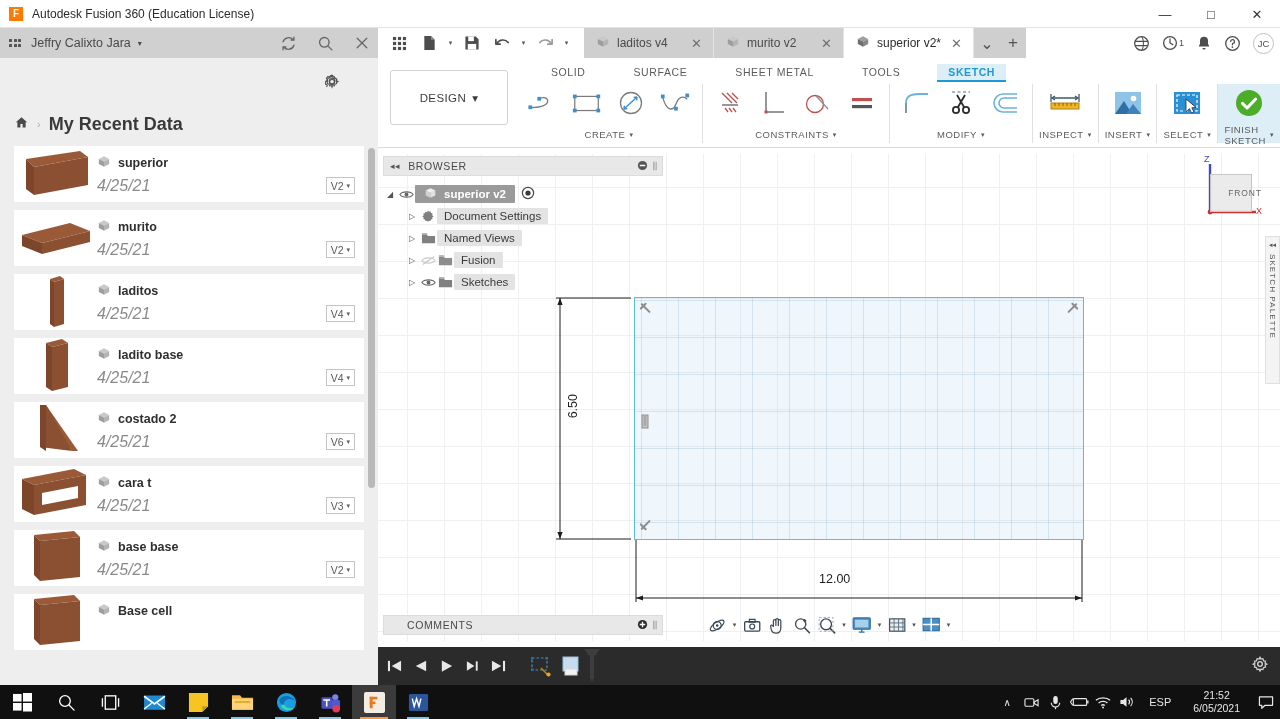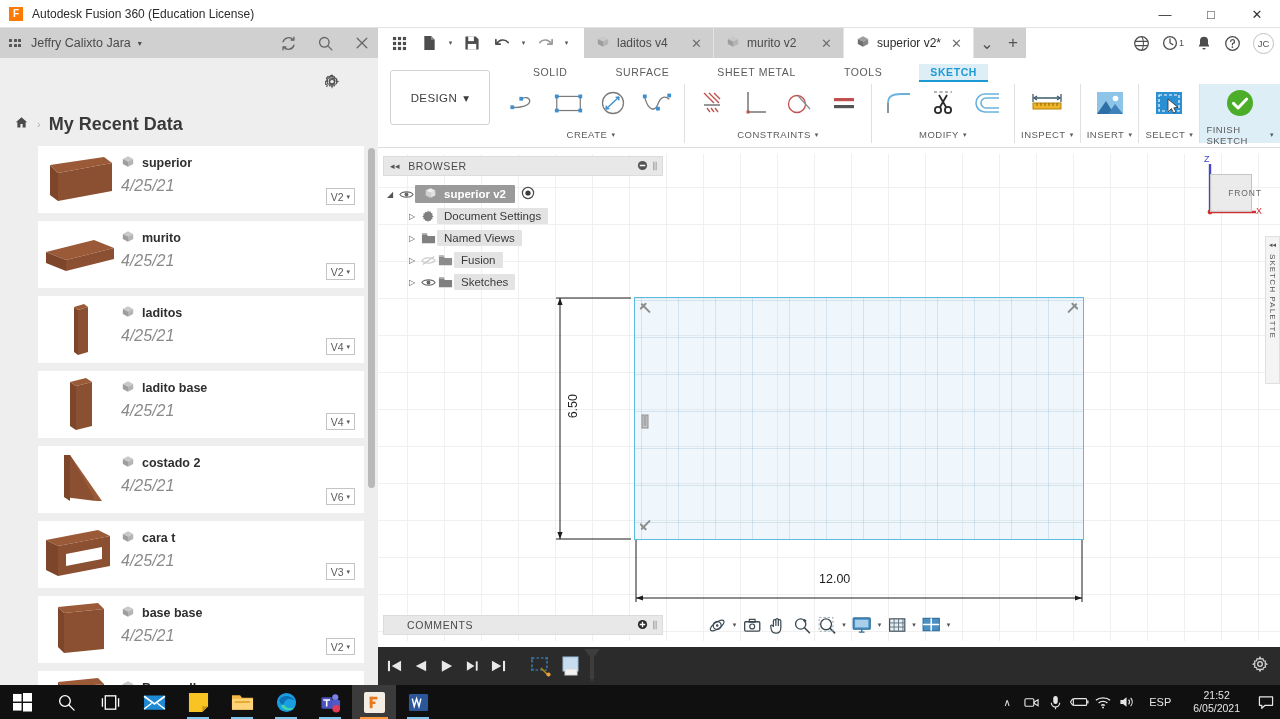--- a/index.html
+++ b/index.html
@@ -52,22 +52,22 @@
   .dp-subbar { height: 52px; position: relative; background: #eeeeee; }
   .dp-gear { position: absolute; right: 38px; top: 16px; color: #555; }
 
   .dp-crumb { height: 28px; display: flex; align-items: center; padding-left: 14px; gap: 8px; background: #eeeeee; }
   .dp-crumb .home { color: #4a4a4a; }
   .dp-crumb .sep { color: #b0b0b0; font-size: 11px; }
   .dp-crumb .cur { font-size: 18px; color: #3a3a3a; font-weight: bold; }
 
   .dp-list { flex: 1; overflow: hidden; padding: 8px 14px 0 14px; position: relative; }
   .dp-card {
-    background: #fff; height: 67px; margin-bottom: 8px; display: flex;
-    position: relative; border: 1px solid #fff; margin-left: 24px;
+    background: #fff; height: 56px; margin-bottom: 8px; display: flex;
+    position: relative; border: 1px solid #fff;
   }
   .dp-thumb { width: 82px; display: flex; align-items: center; justify-content: center; flex-shrink: 0; }
   .dp-info { flex: 1; padding-top: 7px; position: relative; }
   .dp-name-row { display: flex; align-items: center; gap: 7px; }
   .dp-cube { flex-shrink: 0; }
   .dp-name { font-size: 12.5px; color: #2f2f2f; font-weight: bold; }
   .dp-date { font-size: 16px; color: #8a8a8a; margin-top: 5px; font-style: italic; }
   .dp-ver {
     position: absolute; right: 8px; bottom: 7px; border: 1px solid #c4c4c4;
     height: 17px; min-width: 29px; display: flex; align-items: center; justify-content: center;
@@ -101,21 +101,21 @@
   .qa-r-ico { color: #4d4d4d; display: flex; align-items: center; cursor: pointer; position: relative; }
   .qa-badge { font-size: 9px; color: #4d4d4d; margin-left: 1px; }
   .avatar {
     width: 21px; height: 21px; border-radius: 50%; border: 1px solid #bfbfbf;
     display: flex; align-items: center; justify-content: center; font-size: 9.5px; color: #555;
   }
 
   
   .ribbon { height: 84px; background: #fff; display: flex; position: relative; border-bottom: 1px solid #dcdcdc; }
   .wsmenu {
-    width: 100px; margin: 6px 8px 6px 12px; border: 1px solid #d2d2d2; border-radius: 3px;
+    width: 118px; margin: 6px 8px 6px 12px; border: 1px solid #d2d2d2; border-radius: 3px;
     display: flex; align-items: center; justify-content: center; gap: 6px;
     font-size: 11.5px; color: #3c3c3c; letter-spacing: 0.4px; cursor: pointer; height: 55px;
   }
   .rib-right { flex: 1; display: flex; flex-direction: column; }
   .tabstrip { height: 20px; display: flex; align-items: flex-start; padding-left: 2px; }
   .rtab {
     font-size: 10.5px; color: #5b5b5b; letter-spacing: 0.6px; padding: 2px 11px 3px 11px;
     cursor: pointer; position: relative;
   }
   .rtab.active { color: #1c9ad6; background: #ddeef7; font-weight: bold; }

